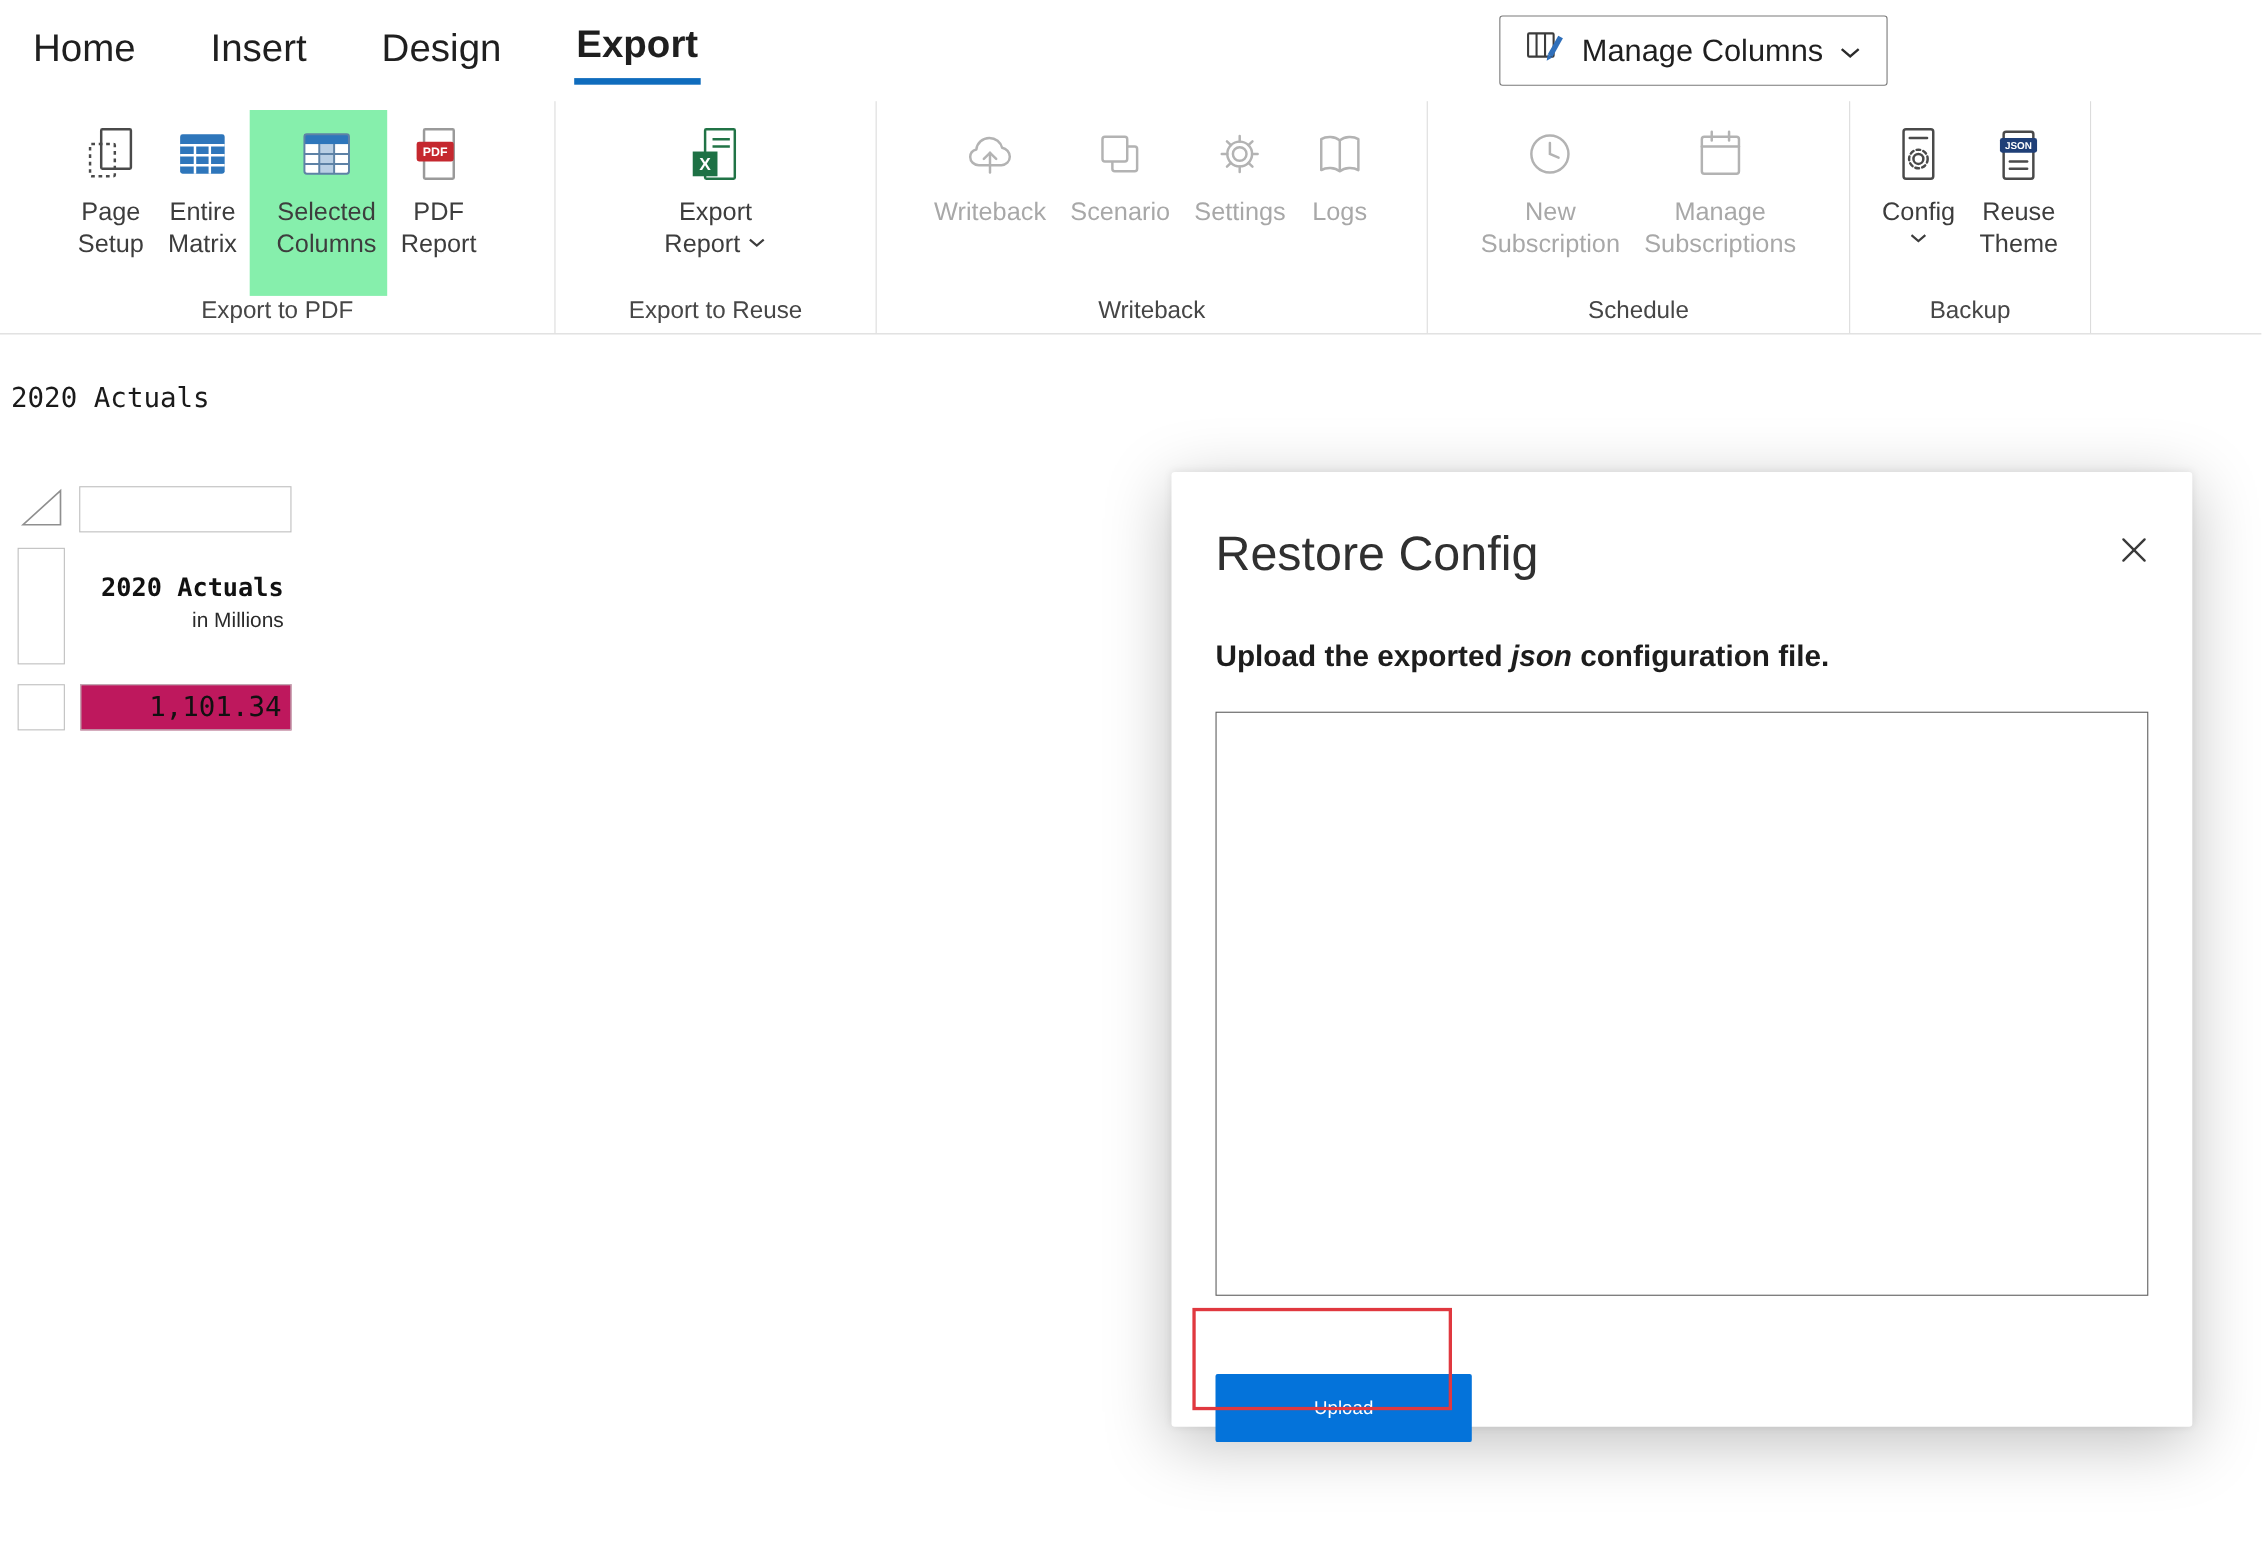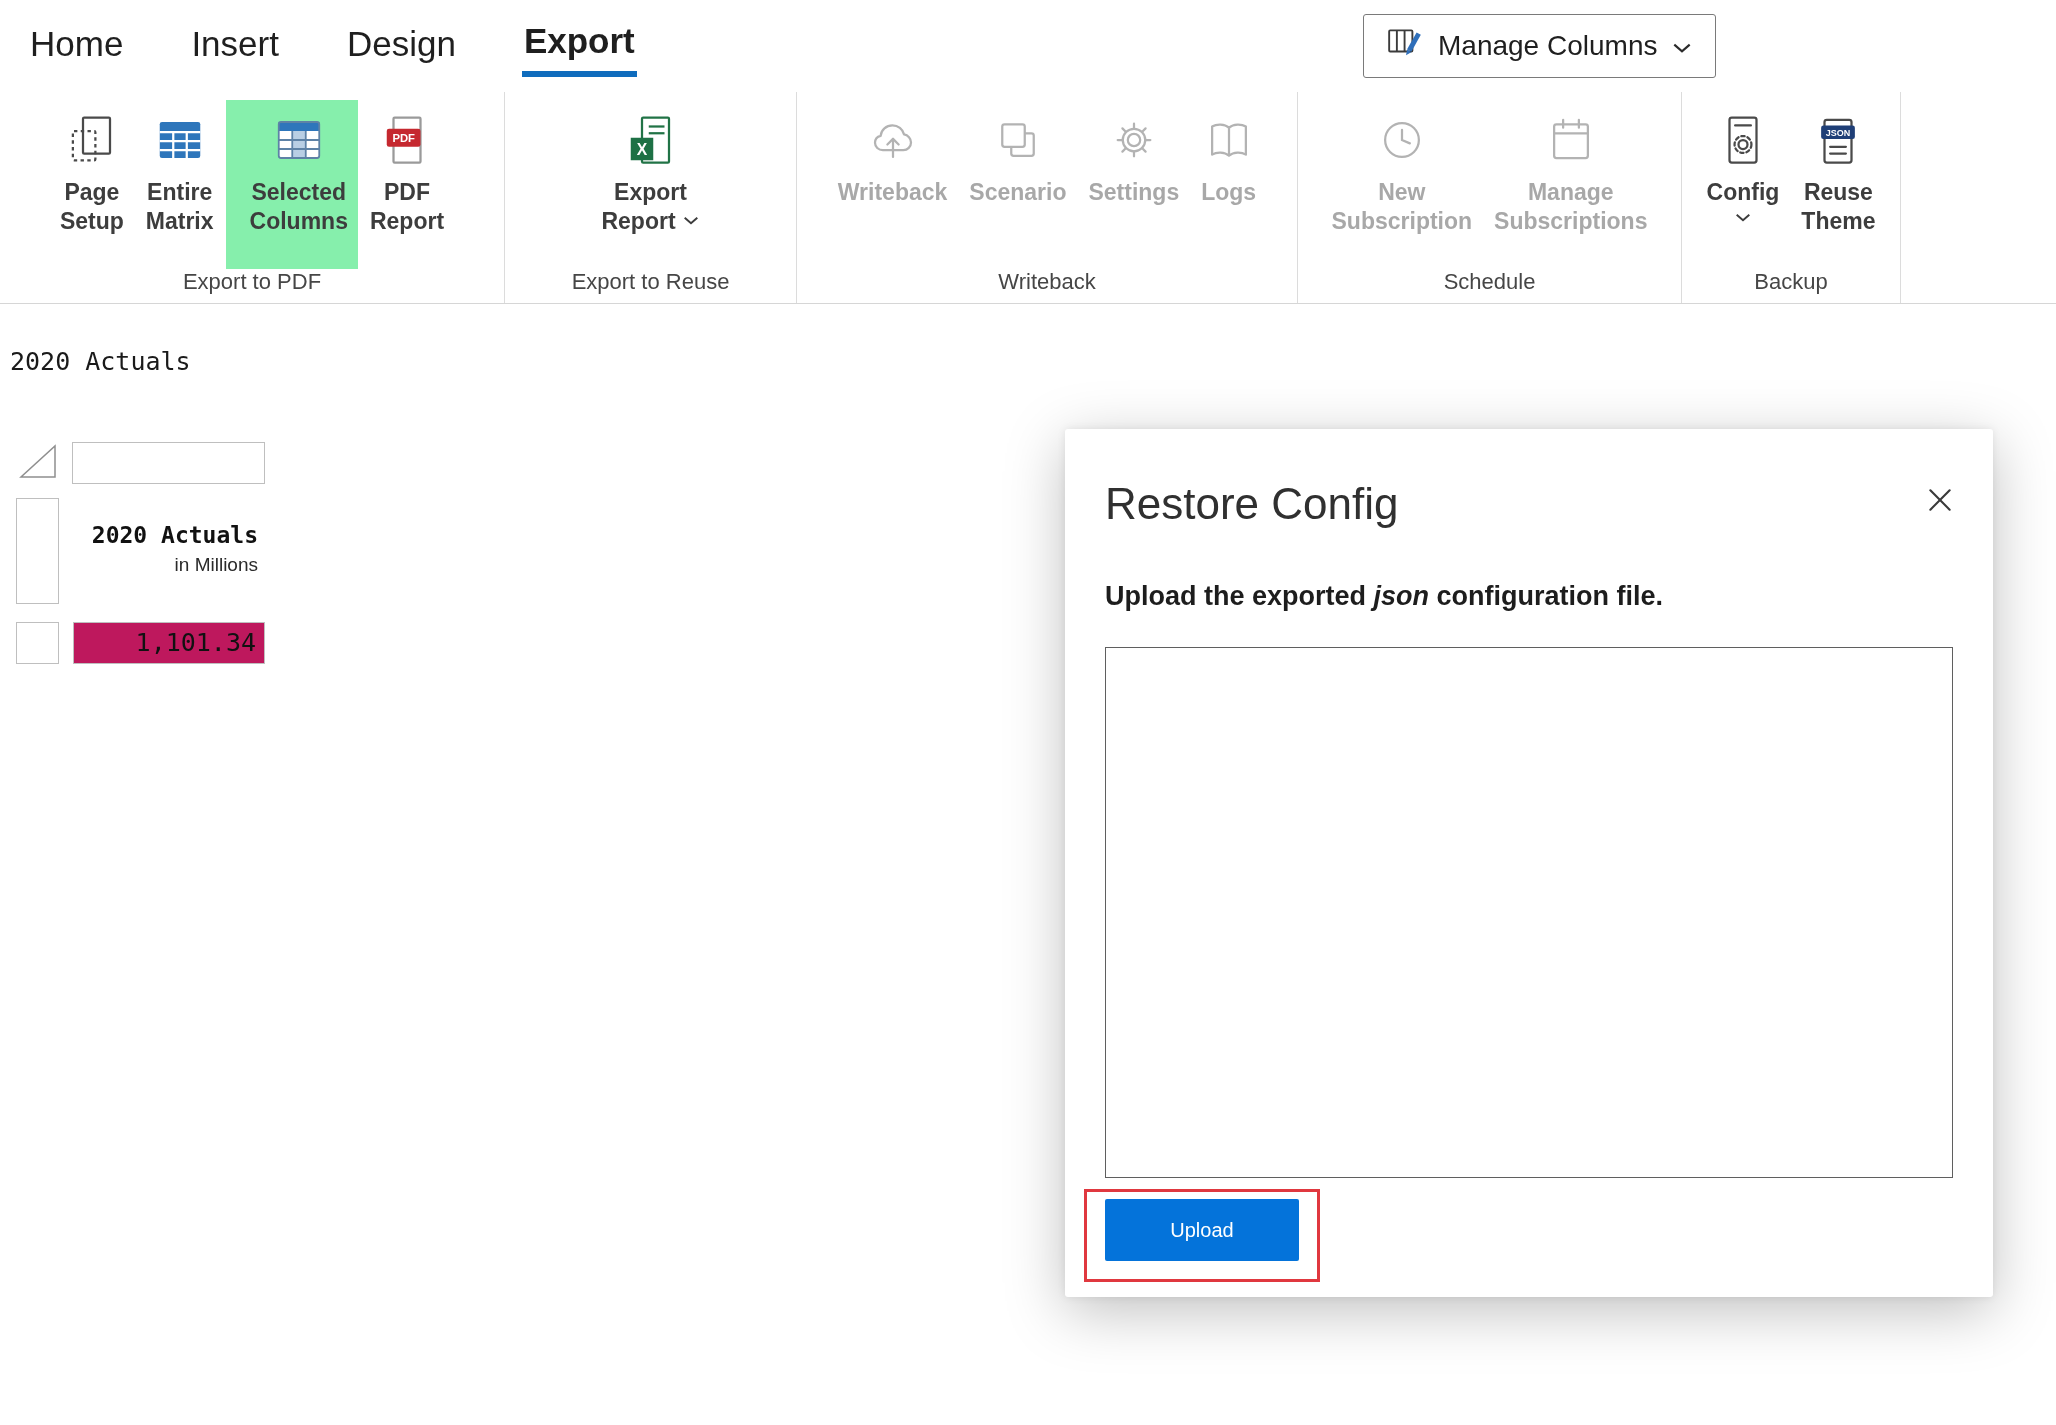--- a/index.html
+++ b/index.html
@@ -14,21 +14,21 @@
   .mc-btn { position:absolute; left:1363px; top:14px; height:64px; display:flex; align-items:center; gap:14px; padding:0 22px; border:1px solid #7a7a7a; border-radius:3px; background:#fff; font-size:28px; color:#1f1f1f; cursor:pointer; }
 
   
   .ribbon { position:absolute; left:0; top:92px; width:100%; height:212px; border-bottom:1px solid #d6d6d6; display:flex; }
   .rgroup { height:100%; display:flex; flex-direction:column; border-right:1px solid #dcdcdc; }
   .ritems { flex:1; display:flex; justify-content:center; align-items:stretch; gap:2px; padding-top:8px; }
   .ritem { display:flex; flex-direction:column; align-items:center; padding:10px 10px 4px 10px; color:#3d3d3d; cursor:pointer; }
   .ritem.selected { background:#86efac;padding-left:24px; }
   .ritem.disabled { color:#a8a8a8; cursor:default; }
   .ritem .icon { height:60px; display:flex; align-items:center; justify-content:center; margin-bottom:8px; }
-  .rlabel { font-size:23px; line-height:1.24; text-align:center; white-space:nowrap;font-weight:bold; }
+  .rlabel { font-size:23px; line-height:1.24; text-align:center; white-space:nowrap; }
   .rlabel .l2row { display:inline-flex; align-items:center; gap:6px; }
   .glabel { text-align:center; font-size:22px; color:#464646; padding-bottom:8px; }
   .cfg-chev { margin-top:2px; color:#3d3d3d; }
 
   
   .matrix-title { position:absolute; left:10px; top:347px; font-family:"DejaVu Sans Mono", monospace; font-size:25px; color:#1a1a1a; }
   .cell { position:absolute; border:1px solid #bfbfbf; background:#fff; }
   .corner-tri { position:absolute; left:16px; top:440px; }
   .hdr-empty { left:72px; top:442px; width:193px; height:42px; }
   .left-cell-1 { left:16px; top:498px; width:43px; height:106px; }
@@ -38,21 +38,21 @@
   .col-hdr .h2 { font-size:19px; color:#2a2a2a; margin-top:6px; }
   .val-cell { left:73px; top:622px; width:192px; height:42px; background:#be185d; font-family:"DejaVu Sans Mono", monospace; font-size:25px; color:#111; text-align:right; line-height:40px; padding-right:8px; }
 
   
   .dialog { position:absolute; left:1065px; top:429px; width:928px; height:868px; background:#fff; border-radius:3px; box-shadow:0 14px 60px rgba(0,0,0,.25), 0 0 8px rgba(0,0,0,.08); }
   .dlg-title { position:absolute; left:40px; top:50px; font-size:44px; font-weight:300; color:#303030; }
   .dlg-close { position:absolute; right:34px; top:52px; cursor:pointer; padding:4px; }
   .dlg-body { position:absolute; left:40px; top:152px; font-size:27px; color:#1d1d1d;font-weight:bold; }
   .dlg-body i { font-style:italic; }
   .dropzone { position:absolute; left:40px; top:218px; width:848px; height:531px; border:1px solid #5f5f5f; background:#fff; }
-  .btn { position:absolute; top:770px; width:194px; height:62px; font-size:20px; display:flex; align-items:center; justify-content:center; border-radius:2px; }
+  .btn { position:absolute; top:820px; width:233px; height:62px; font-size:17px; display:flex; align-items:center; justify-content:center; border-radius:2px; }
   .btn-upload { left:40px; background:#0473da; color:#fff; cursor:pointer; }
   .btn-finish { right:40px; background:#f1f1f1; color:#a0a0a0; cursor:default; }
   .annotate { position:absolute; left:19px; top:760px; width:236px; height:93px; border:3px solid #e0383f; pointer-events:none; }
 </style>
 </head>
 <body>
 
 <div class="screen">
 
   <div class="tabbar">

